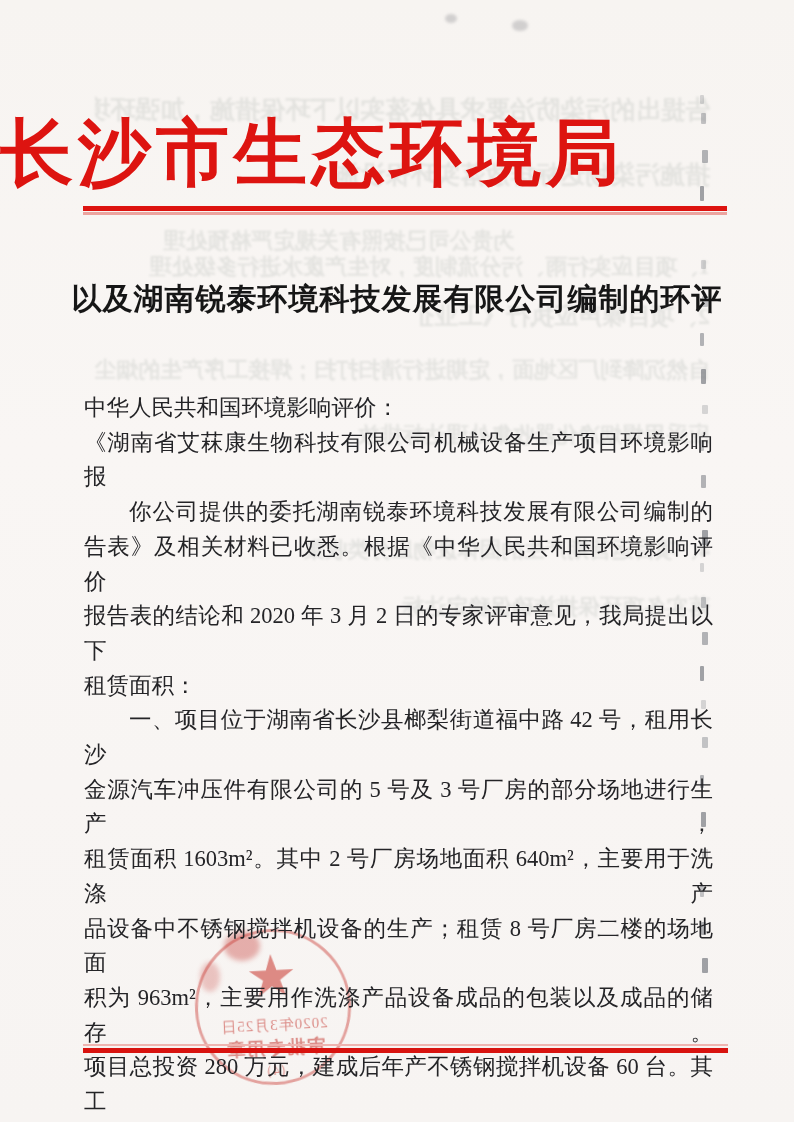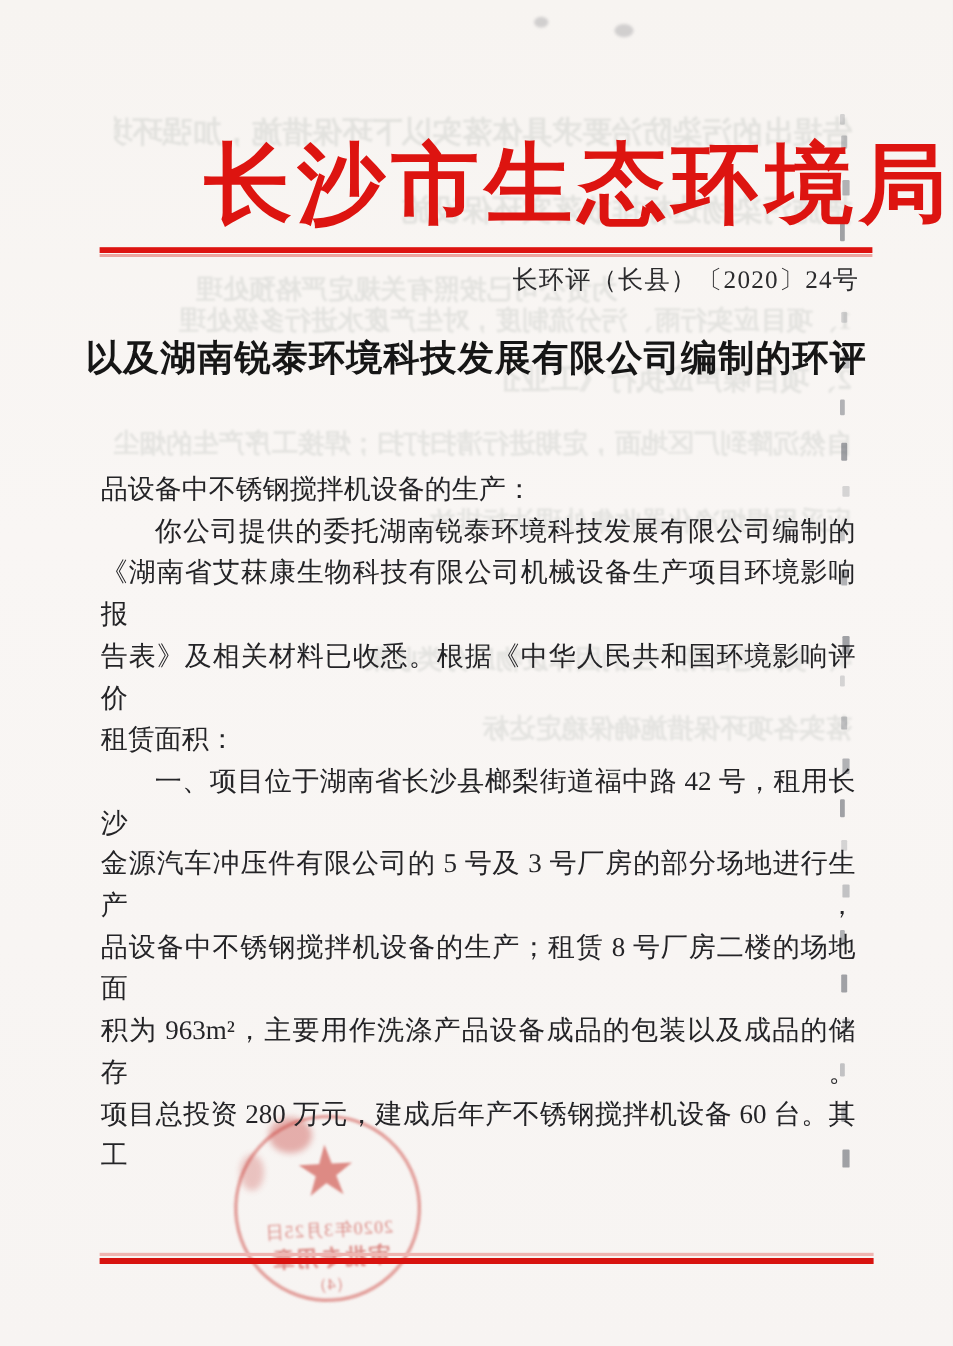--- a/index.html
+++ b/index.html
@@ -21,21 +21,21 @@
     position:absolute; background:#4a4f59; opacity:.45;
     filter:blur(.6px); z-index:1; border-radius:1px;
   }
   .smudge {
     position:absolute; background:#8b8b90; border-radius:50%;
     filter:blur(1.5px); opacity:.35; z-index:1;
   }
   
   .agency {
     position:absolute; top:104px; left:0; width:100%; z-index:2;
-    text-align:right; font-size:73px; line-height:100px; font-weight:700;
+    text-align:left; font-size:73px; line-height:100px; font-weight:700;
     color:#dd1410; letter-spacing:5px; white-space:nowrap;
   }
   .head-rule {
     position:absolute; left:83px; top:206px; width:644px; height:9px; z-index:2;
     background:linear-gradient(to bottom,
       #dd1310 0px,#dd1310 4.5px,
       rgba(0,0,0,0) 4.5px,rgba(0,0,0,0) 6px,
       #eca49f 6px,#eca49f 8.5px,rgba(0,0,0,0) 8.5px);
   }
   .doc-number {
@@ -123,34 +123,35 @@
       <div class="edge-mark" style="left: 700px; top: 775px; width: 4px; height: 13px; opacity: 0.4;"></div>
       <div class="edge-mark" style="left: 701px; top: 812px; width: 5px; height: 15px; opacity: 0.5;"></div>
       <div class="edge-mark" style="left: 702px; top: 849px; width: 6px; height: 9px; opacity: 0.2;"></div>
       <div class="edge-mark" style="left: 700px; top: 886px; width: 4px; height: 11px; opacity: 0.3;"></div>
       <div class="edge-mark" style="left: 701px; top: 922px; width: 5px; height: 13px; opacity: 0.4;"></div>
       <div class="edge-mark" style="left: 702px; top: 958px; width: 6px; height: 15px; opacity: 0.5;"></div>
     </div>
 
   <div class="agency">长沙市生态环境局</div>
   <div class="head-rule"></div>
-  <div class="doc-number">长环评（长县）〔2020〕24号</div>
 
   <div class="doc-title">
     <div>以及湖南锐泰环境科技发展有限公司编制的环评</div>
   </div>
 
   <div class="body-text" id="body-lines">
-      <div class="bline">品设备中不锈钢搅拌机设备的生产：</div>
+      <div class="bline">中华人民共和国环境影响评价：</div>
+      <div class="bline fill">《湖南省艾菻康生物科技有限公司机械设备生产项目环境影响报</div>
       <div class="bline indent fill">你公司提供的委托湖南锐泰环境科技发展有限公司编制的</div>
-      <div class="bline fill">《湖南省艾菻康生物科技有限公司机械设备生产项目环境影响报</div>
       <div class="bline fill">告表》及相关材料已收悉。根据《中华人民共和国环境影响评价</div>
+      <div class="bline fill">报告表的结论和 2020 年 3 月 2 日的专家评审意见，我局提出以下</div>
       <div class="bline">租赁面积：</div>
       <div class="bline indent fill">一、项目位于湖南省长沙县榔梨街道福中路 42 号，租用长沙</div>
       <div class="bline fill">金源汽车冲压件有限公司的 5 号及 3 号厂房的部分场地进行生产，</div>
+      <div class="bline fill">租赁面积 1603m²。其中 2 号厂房场地面积 640m²，主要用于洗涤产</div>
       <div class="bline fill">品设备中不锈钢搅拌机设备的生产；租赁 8 号厂房二楼的场地面</div>
       <div class="bline fill">积为 963m²，主要用作洗涤产品设备成品的包装以及成品的储存。</div>
       <div class="bline fill">项目总投资 280 万元，建成后年产不锈钢搅拌机设备 60 台。其工</div>
     </div>
 
   <div class="seal">
     <div class="seal-star">★</div>
     <div class="seal-text seal-date">2020年3月25日</div>
     <div class="seal-text seal-label">审批专用章</div>
     <div class="seal-text seal-number">（4）</div>

